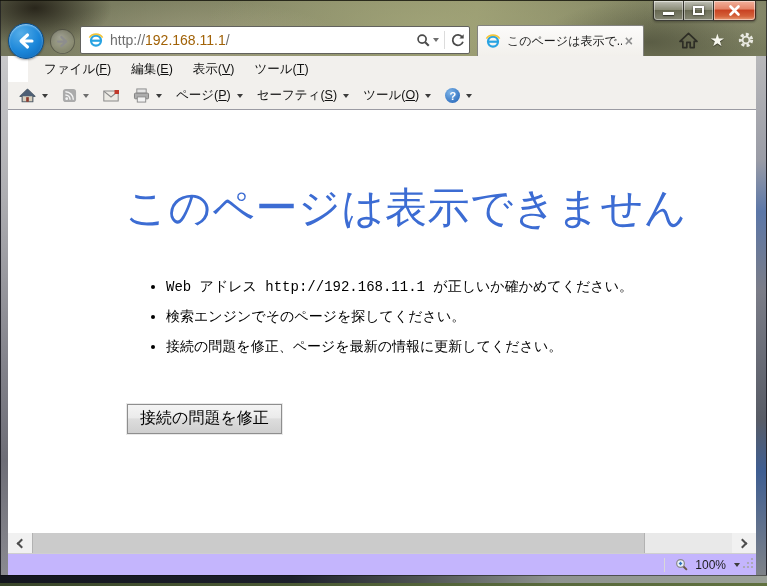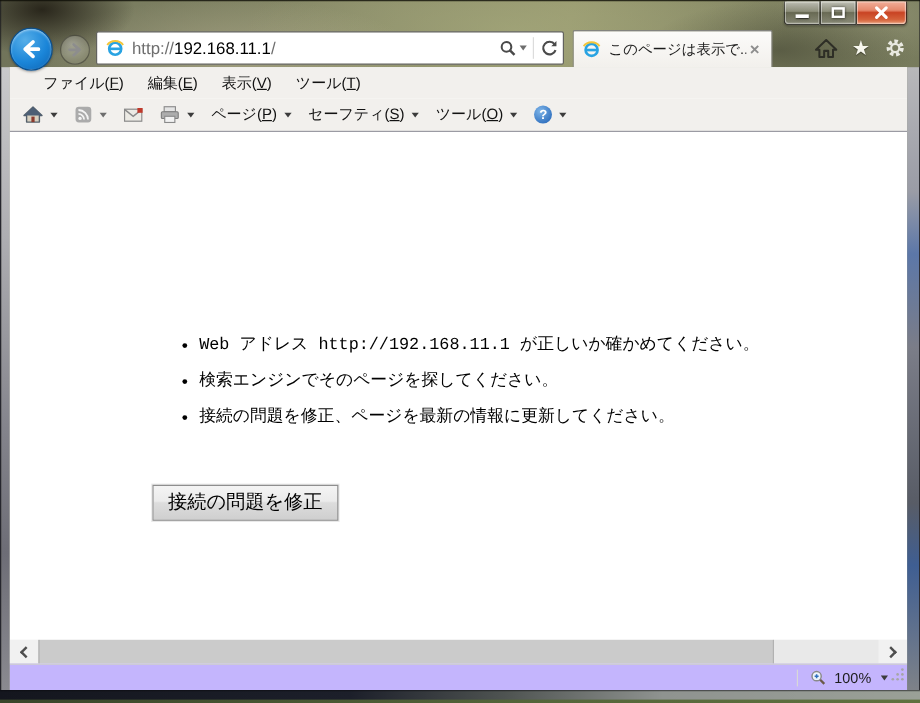--- a/index.html
+++ b/index.html
@@ -52,37 +52,37 @@
     display:flex; align-items:center; justify-content:center; z-index:5; }
   .fwd-btn { position:absolute; left:50px; top:29px; width:25px; height:25px; border-radius:50%;
     background:radial-gradient(circle at 40% 30%, rgba(255,255,255,0.35), rgba(200,200,195,0.12) 70%);
     border:1px solid rgba(60,60,50,0.6); display:flex; align-items:center; justify-content:center; z-index:5; }
 
   .address-bar { position:absolute; left:80px; top:26px; width:390px; height:28px;
     background:#fff; border:1px solid #62625e; border-radius:2px;
     display:flex; align-items:center; padding:0 4px 0 7px; z-index:4; }
   .address-url { flex:1; font-size:14px; white-space:nowrap; overflow:hidden; margin-left:6px; }
   .url-scheme, .url-path { color:#6e6e6e; }
-  .url-host { color:#000000; }
+  .url-host { color:#a16207; }
   .addr-divider { width:1px; height:18px; background:#dcdcdc; margin:0 5px; }
 
   .tab { position:absolute; left:477px; top:25px; width:167px; height:31px;
     background:linear-gradient(180deg,#fcfbfa,#f2f0ec);
     border:1px solid #83837f; border-bottom:none; border-radius:2px 2px 0 0;
     display:flex; align-items:center; padding:0 7px; z-index:4; }
   .tab-title { flex:1; font-size:12px; color:#1b1b1b; white-space:nowrap; overflow:hidden; margin-left:6px; }
   .tab-close { font-size:14px; color:#8e8e8e; font-weight:bold; line-height:1; padding:1px 3px; }
 
   .top-icons { position:absolute; right:12px; top:31px; display:flex; align-items:center; gap:12px; z-index:4; }
   .star-glyph { font-size:17px; color:#f7f7ee; text-shadow:0 1px 1px rgba(20,20,10,0.6); line-height:1; }
 
   
   .client { position:absolute; left:8px; top:56px; width:748px; height:519px; background:#fff; }
 
-  .menu-bar { height:26px; background:#f2f0ed; display:flex; align-items:center; padding-left:18px; }
+  .menu-bar { height:26px; background:#f2f0ed; display:flex; align-items:center; padding-left:6px;margin-left:20px; }
   .menu-item { font-size:12.5px; color:#121212; padding:4px 10px; white-space:nowrap; }
   .menu-item .key { text-decoration:underline; }
 
   .cmd-bar { height:28px; background:#f2f0ed; border-bottom:1px solid #9b9ba3;
     display:flex; align-items:center; padding-left:6px; gap:4px; }
   .cmd-group { display:flex; align-items:center; gap:4px; padding:3px 5px; }
   .cmd-label { font-size:12.5px; color:#121212; white-space:nowrap; }
   .cmd-label .key { text-decoration:underline; }
   .dd { width:0; height:0; border-left:3.5px solid transparent; border-right:3.5px solid transparent;
     border-top:4px solid #3c3c3c; margin-left:2px; }
@@ -253,20 +253,21 @@
         <span class="cmd-label"><span>ツール(</span><span class="key">O</span><span>)</span></span>
         <span class="dd"></span>
       </span>
       <span class="cmd-group">
         <span class="help-badge">?</span>
         <span class="dd"></span>
       </span>
     </div>
 
     <div class="content">
+      <div class="error-heading">このページは表示できません</div>
       <ul class="error-bullets">
         <li><span>Web アドレス http://192.168.11.1 が正しいか確かめてください。</span></li>
         <li><span>検索エンジンでそのページを探してください。</span></li>
         <li><span>接続の問題を修正、ページを最新の情報に更新してください。</span></li>
       </ul>
       <button class="fix-btn">接続の問題を修正</button>
     </div>
 
     <div class="hscroll">
       <span class="scroll-btn">

